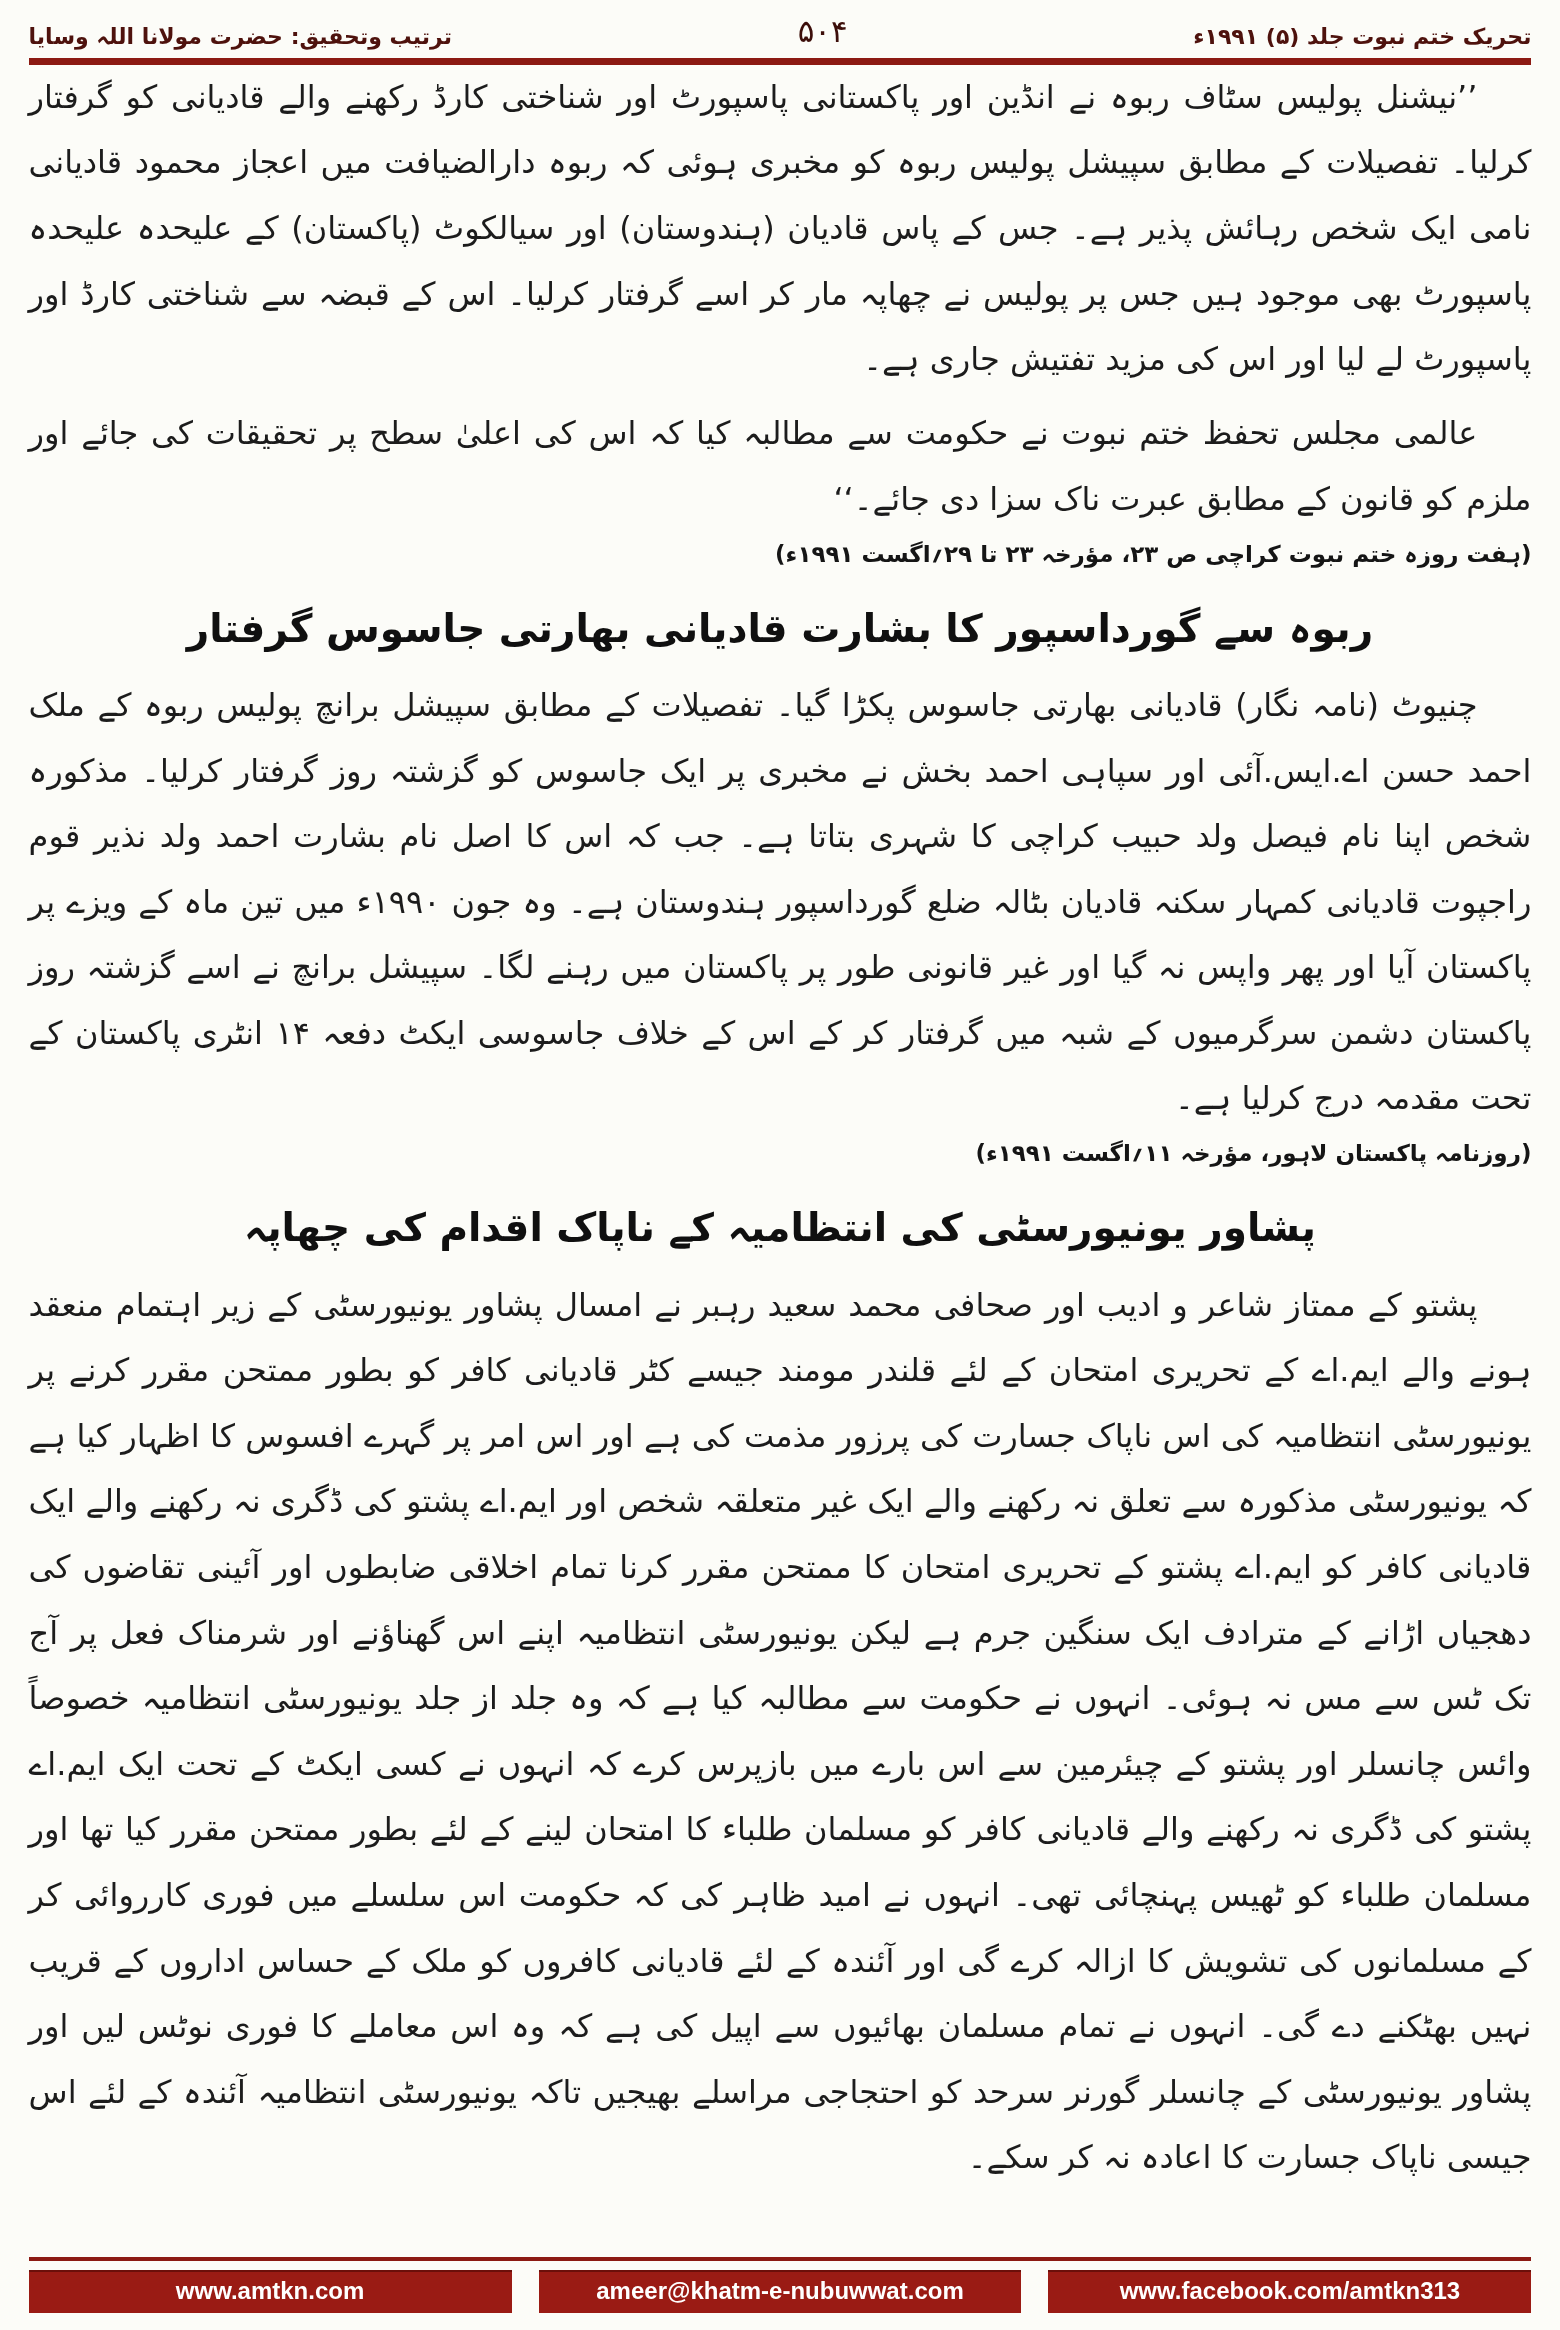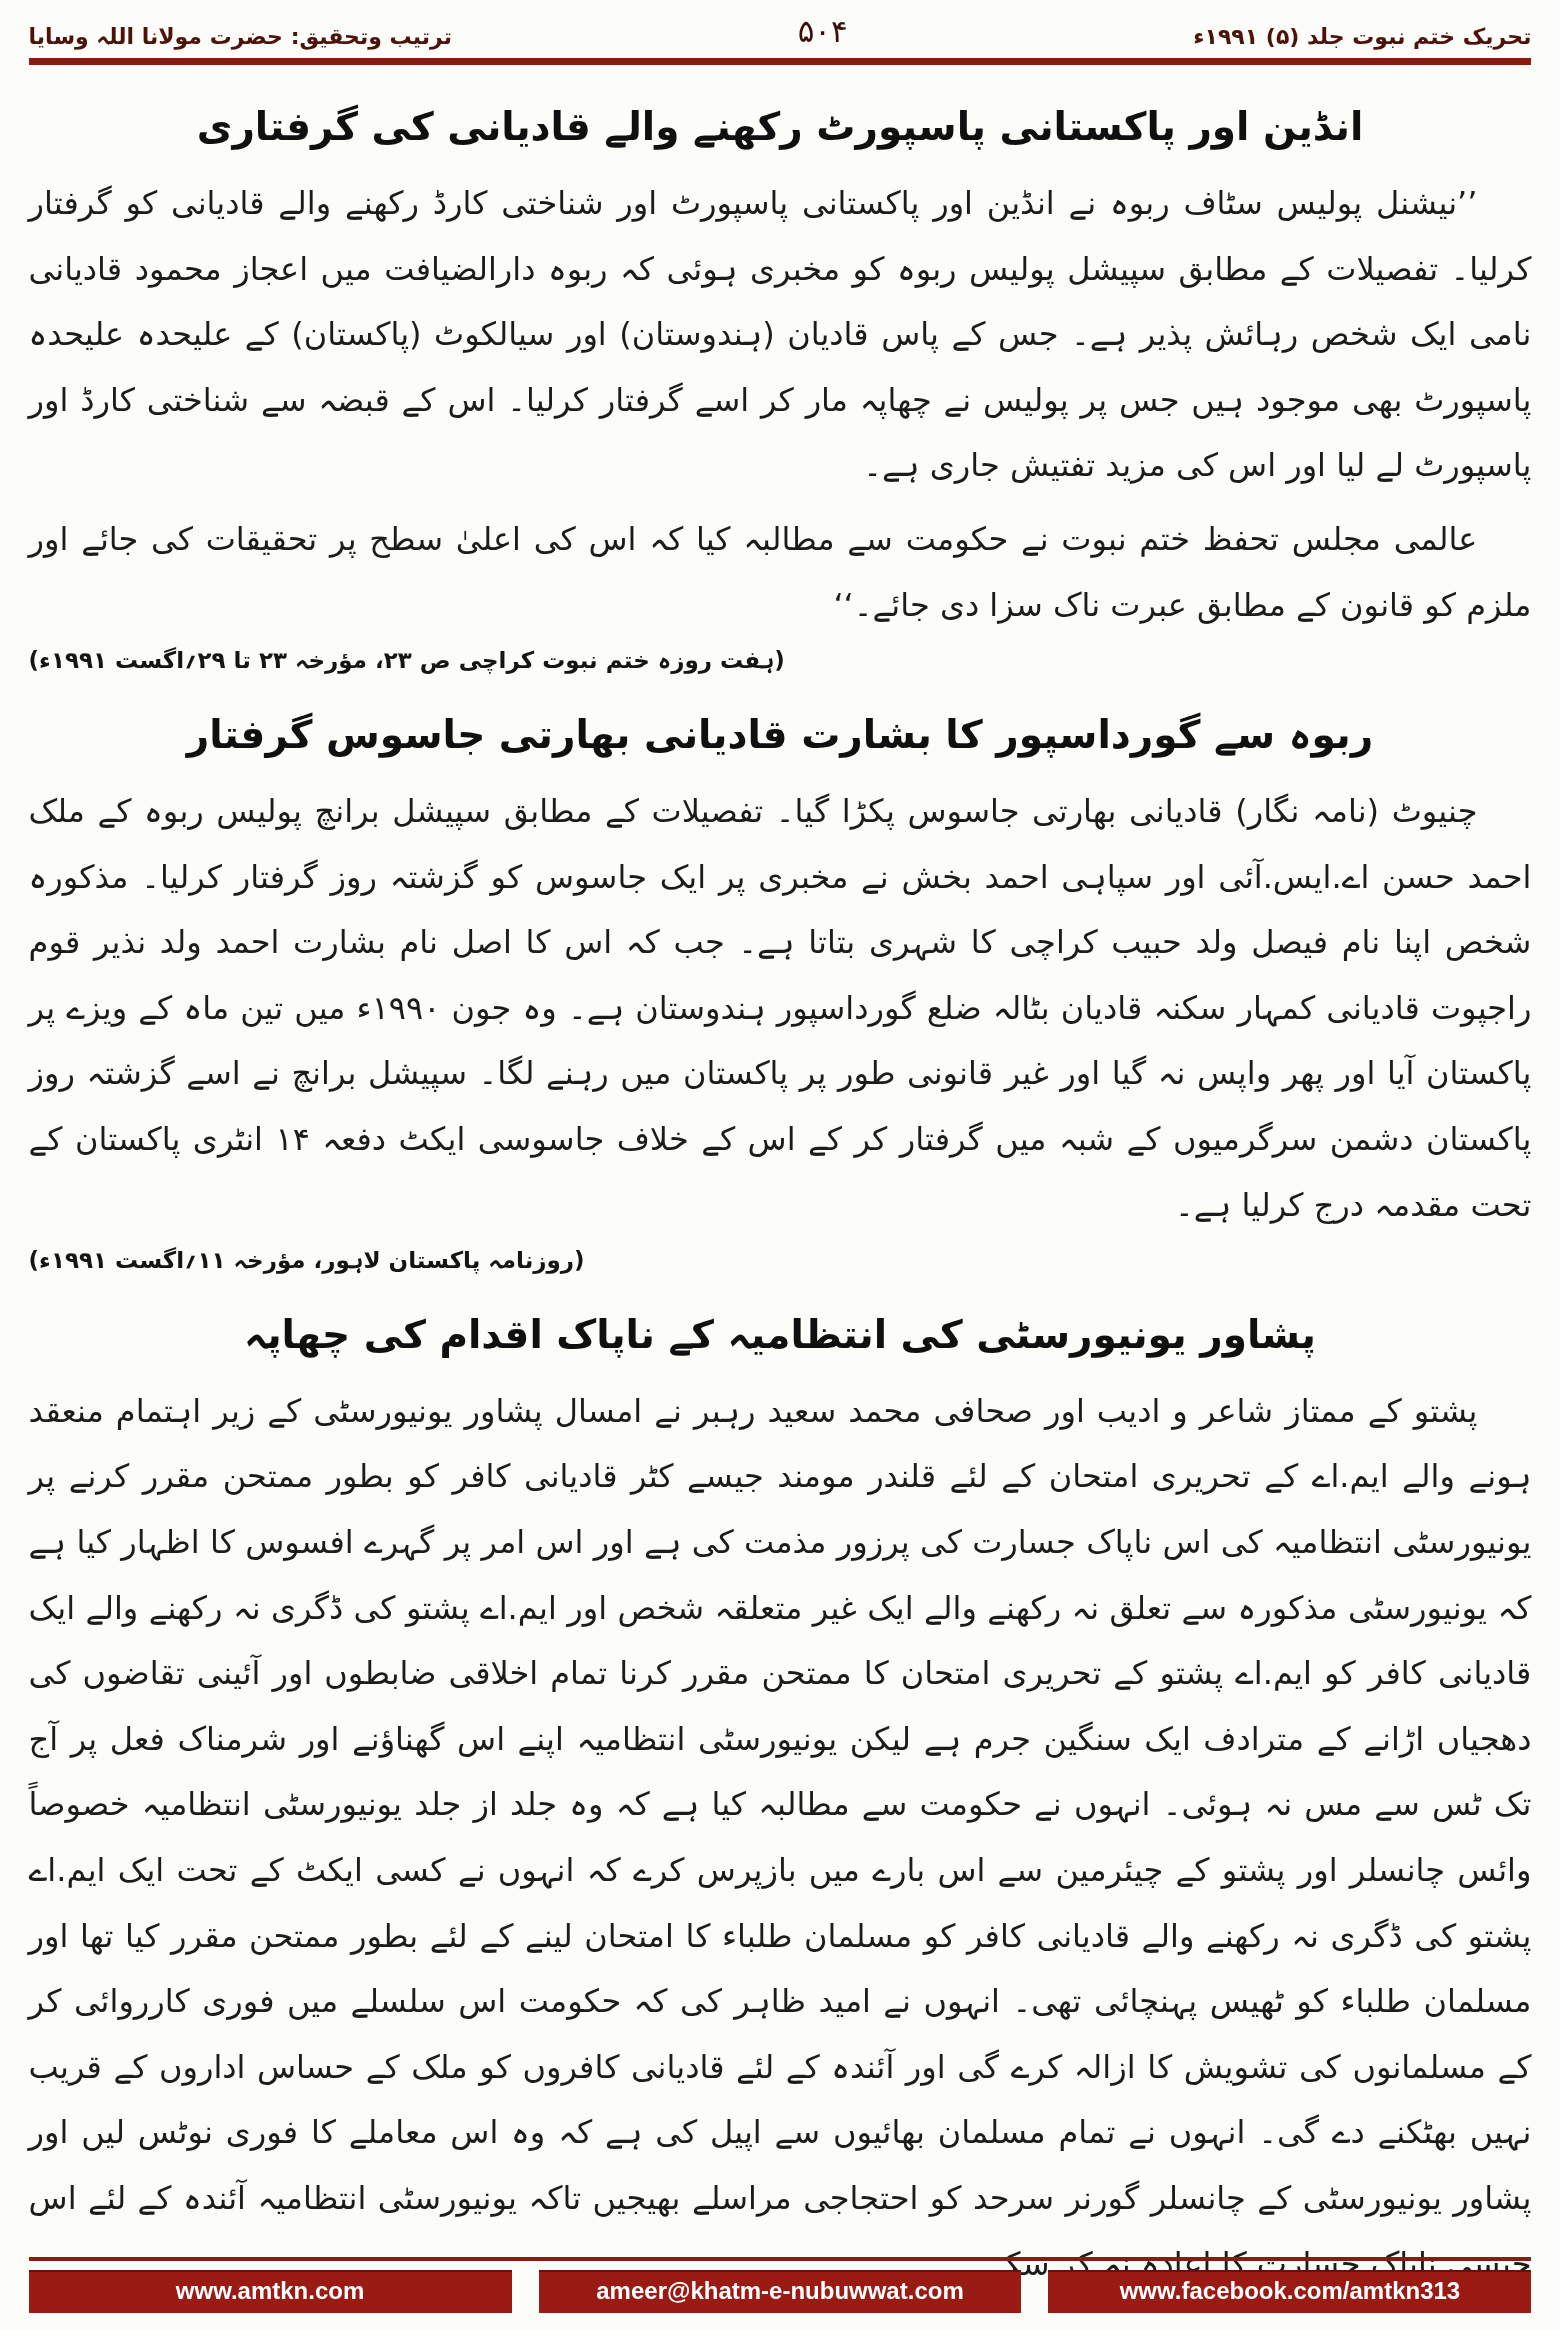--- a/index.html
+++ b/index.html
@@ -48,21 +48,21 @@
   .body-par {
     font-size: 32px;
     line-height: 2.05;
     text-align: justify;
     margin: 0 0 8.4px;
     text-indent: 54px;
   }
   .citation {
     font-size: 23px;
     font-weight: bold;
-    text-align: left;
+    text-align: right;
     margin: 1.7px 0 11.8px;
     color: #151515;
   }
   .footer {
     position: absolute;
     left: 28.6px;
     right: 28.6px;
     bottom: 17px;
   }
   .footer-rule {
@@ -94,21 +94,20 @@
 
   <div class="header-row">
     <span>تحریک ختم نبوت جلد (۵) ۱۹۹۱ء</span>
     <span class="page-num">۵۰۴</span>
     <span>ترتیب وتحقیق: حضرت مولانا اللہ وسایا</span>
   </div>
 
   <div class="double-rule"></div>
 
   <div class="section">
-    <h2 class="sec-heading">انڈین اور پاکستانی پاسپورٹ رکھنے والے قادیانی کی گرفتاری</h2>
     <p class="body-par">’’نیشنل پولیس سٹاف ربوہ نے انڈین اور پاکستانی پاسپورٹ اور شناختی کارڈ رکھنے والے قادیانی کو گرفتار کرلیا۔ تفصیلات کے مطابق سپیشل پولیس ربوہ کو مخبری ہوئی کہ ربوہ دارالضیافت میں اعجاز محمود قادیانی نامی ایک شخص رہائش پذیر ہے۔ جس کے پاس قادیان (ہندوستان) اور سیالکوٹ (پاکستان) کے علیحدہ علیحدہ پاسپورٹ بھی موجود ہیں جس پر پولیس نے چھاپہ مار کر اسے گرفتار کرلیا۔ اس کے قبضہ سے شناختی کارڈ اور پاسپورٹ لے لیا اور اس کی مزید تفتیش جاری ہے۔</p>
     <p class="body-par">عالمی مجلس تحفظ ختم نبوت نے حکومت سے مطالبہ کیا کہ اس کی اعلیٰ سطح پر تحقیقات کی جائے اور ملزم کو قانون کے مطابق عبرت ناک سزا دی جائے۔‘‘</p>
     <div class="citation">(ہفت روزہ ختم نبوت کراچی ص ۲۳، مؤرخہ ۲۳ تا ۲۹؍اگست ۱۹۹۱ء)</div>
   </div>
 
   <div class="section">
     <h2 class="sec-heading">ربوہ سے گورداسپور کا بشارت قادیانی بھارتی جاسوس گرفتار</h2>
     <p class="body-par">چنیوٹ (نامہ نگار) قادیانی بھارتی جاسوس پکڑا گیا۔ تفصیلات کے مطابق سپیشل برانچ پولیس ربوہ کے ملک احمد حسن اے.ایس.آئی اور سپاہی احمد بخش نے مخبری پر ایک جاسوس کو گزشتہ روز گرفتار کرلیا۔ مذکورہ شخص اپنا نام فیصل ولد حبیب کراچی کا شہری بتاتا ہے۔ جب کہ اس کا اصل نام بشارت احمد ولد نذیر قوم راجپوت قادیانی کمہار سکنہ قادیان بٹالہ ضلع گورداسپور ہندوستان ہے۔ وہ جون ۱۹۹۰ء میں تین ماہ کے ویزے پر پاکستان آیا اور پھر واپس نہ گیا اور غیر قانونی طور پر پاکستان میں رہنے لگا۔ سپیشل برانچ نے اسے گزشتہ روز پاکستان دشمن سرگرمیوں کے شبہ میں گرفتار کر کے اس کے خلاف جاسوسی ایکٹ دفعہ ۱۴ انٹری پاکستان کے تحت مقدمہ درج کرلیا ہے۔</p>
     <div class="citation">(روزنامہ پاکستان لاہور، مؤرخہ ۱۱؍اگست ۱۹۹۱ء)</div>
   </div>

